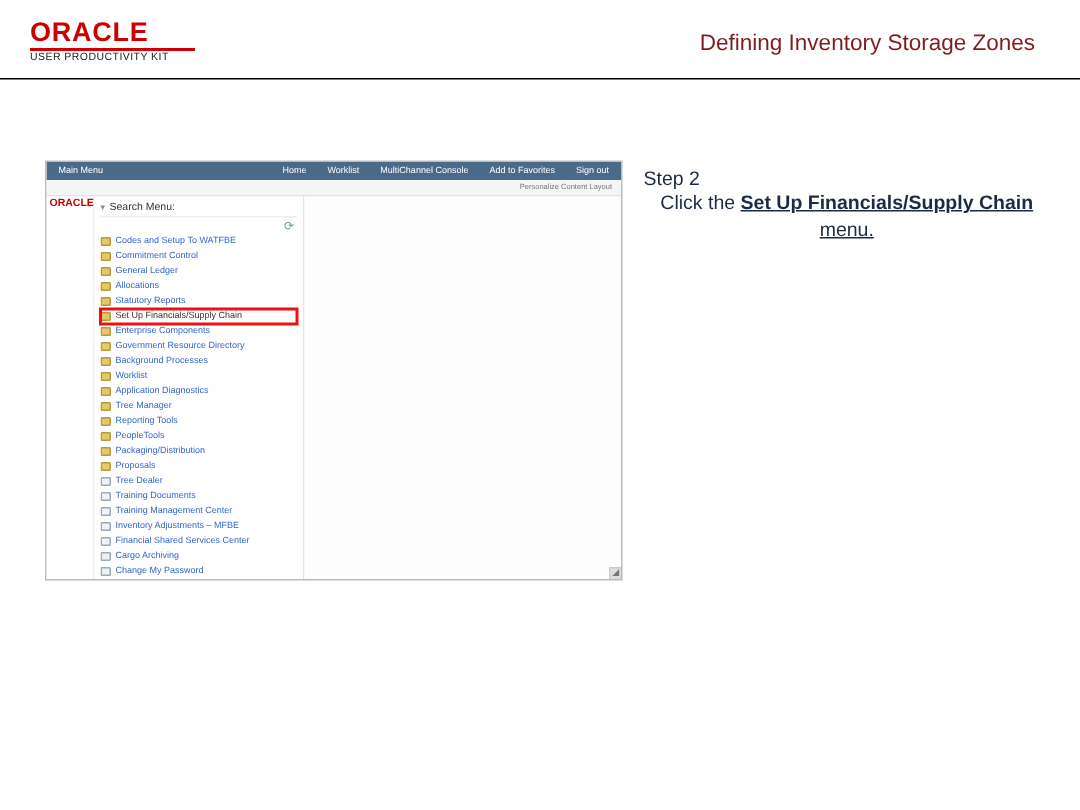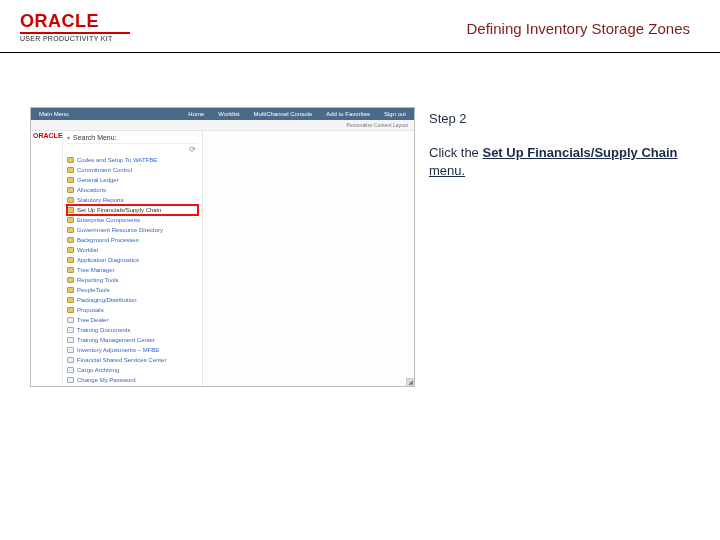--- a/index.html
+++ b/index.html
@@ -159,22 +159,22 @@
   .ss-main {
     flex:1;
     background:#fdfdfd;
   }
   .instruction-col {
     flex: 1;
     padding: 58px 20px 0 14px;
     font-size: 13px;
     color: #1b2b45;
   }
-  .step-label { margin-bottom: 18px; }
-  .instruction-text { line-height: 1.35; }
+  .step-label { }
+  .instruction-text { line-height: 1.35; text-align: center; }
   .instruction-text .bold-underline {
     font-weight: bold;
     text-decoration: underline;
   }
   .instruction-text .underline { text-decoration: underline; }
   .scroll-corner {
     position:absolute;
     right:0; bottom:0;
     width:8px;height:8px;
     background:#ddd;

